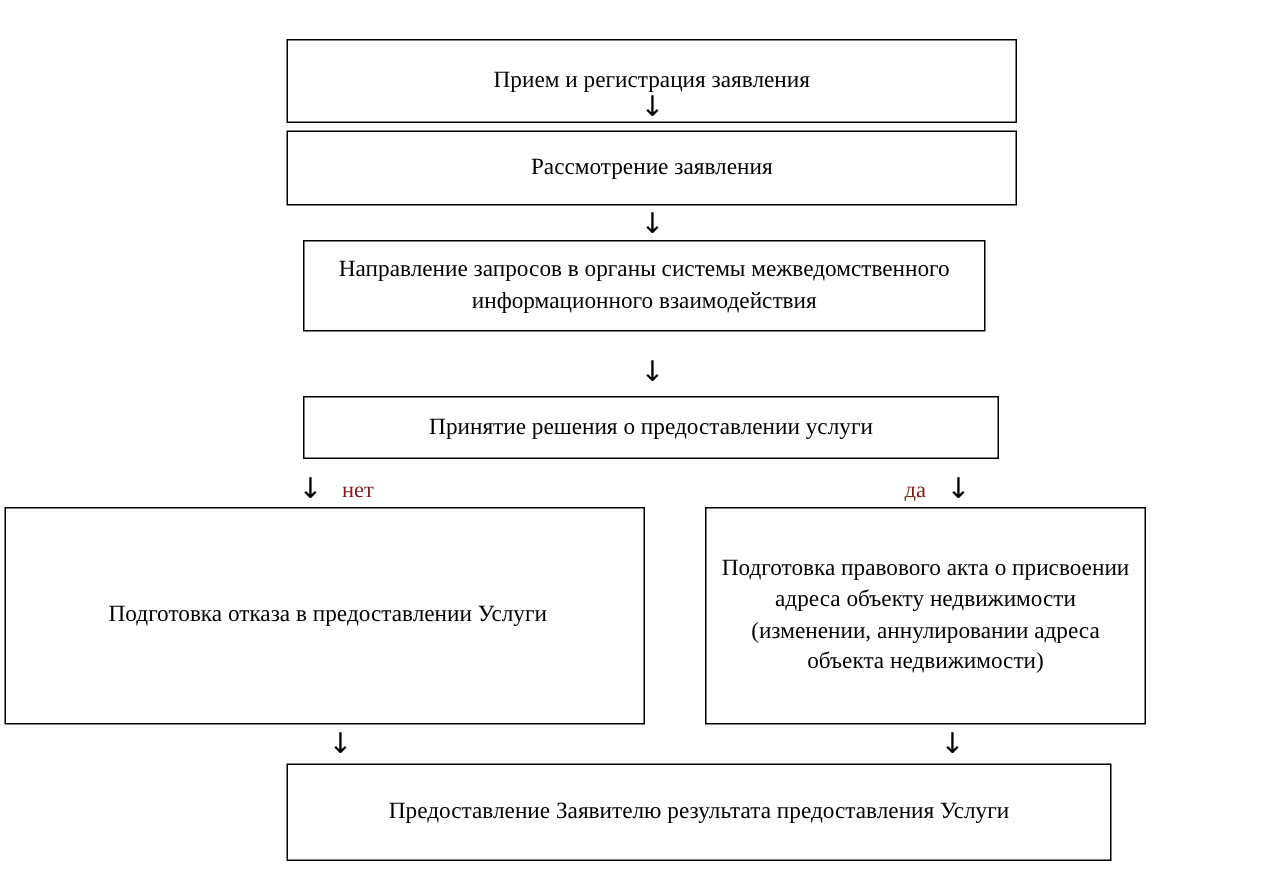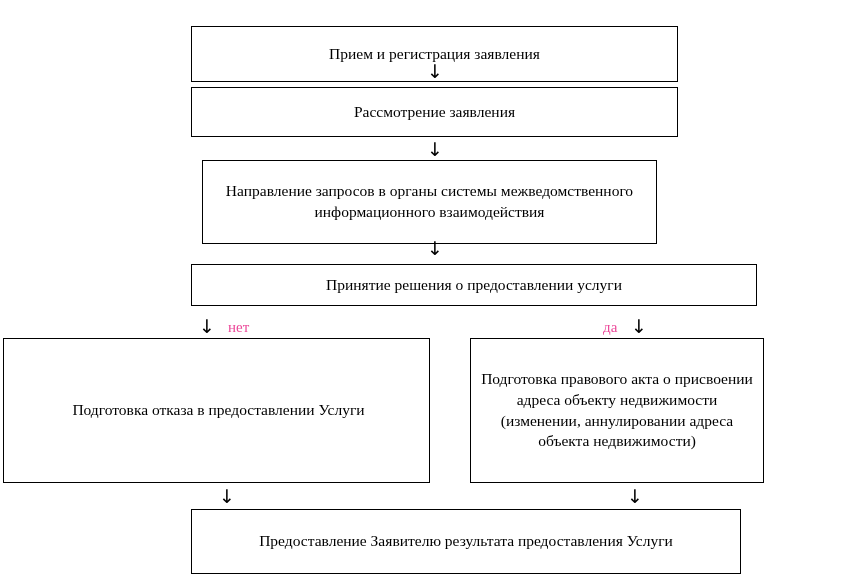--- a/index.html
+++ b/index.html
@@ -45,48 +45,48 @@
     font-size: 19px;
     line-height: 1;
     color: #000000;
     font-family: "DejaVu Sans", sans-serif;
   }
   .branch-label {
     position: absolute;
     font-size: 15px;
     line-height: 1;
     font-family: "Liberation Serif", serif;
-    color: #ec4899;
+    color: #7f1d1d;
     white-space: nowrap;
   }
 </style>
 </head>
 <body>
 
 <div id="diagram">
 
   <div class="node" style="left:191px; top:8px; width:487px; height:56px;margin-top:18px;">
     <span>Прием и регистрация заявления</span>
   </div>
 
   <div class="arrow" style="left:424px; top:62px;">↓</div>
 
   <div class="node" style="left:191px; top:87px; width:487px; height:50px;">
     <span>Рассмотрение заявления</span>
   </div>
 
   <div class="arrow" style="left:424px; top:140px;">↓</div>
 
-  <div class="node" style="left:202px; top:160px; width:455px; height:84px;">
+  <div class="node" style="left:202px; top:160px; width:455px; height:61px;">
     <span>Направление запросов в органы системы межведомственного информационного взаимодействия</span>
   </div>
 
   <div class="arrow" style="left:424px; top:239px;">↓</div>
 
-  <div class="node" style="left:191px; top:264px; width:566px; height:42px;">
+  <div class="node" style="left:202px; top:264px; width:464px; height:42px;">
     <span>Принятие решения о предоставлении услуги</span>
   </div>
 
   <div class="arrow" style="left:196px; top:317px;">↓</div>
   <div class="branch-label" style="left:228px; top:320px;">нет</div>
 
   <div class="branch-label" style="left:603px; top:320px;">да</div>
   <div class="arrow" style="left:628px; top:317px;">↓</div>
 
   <div class="node" style="left:3px; top:338px; width:427px; height:145px;padding-left:12px;">

